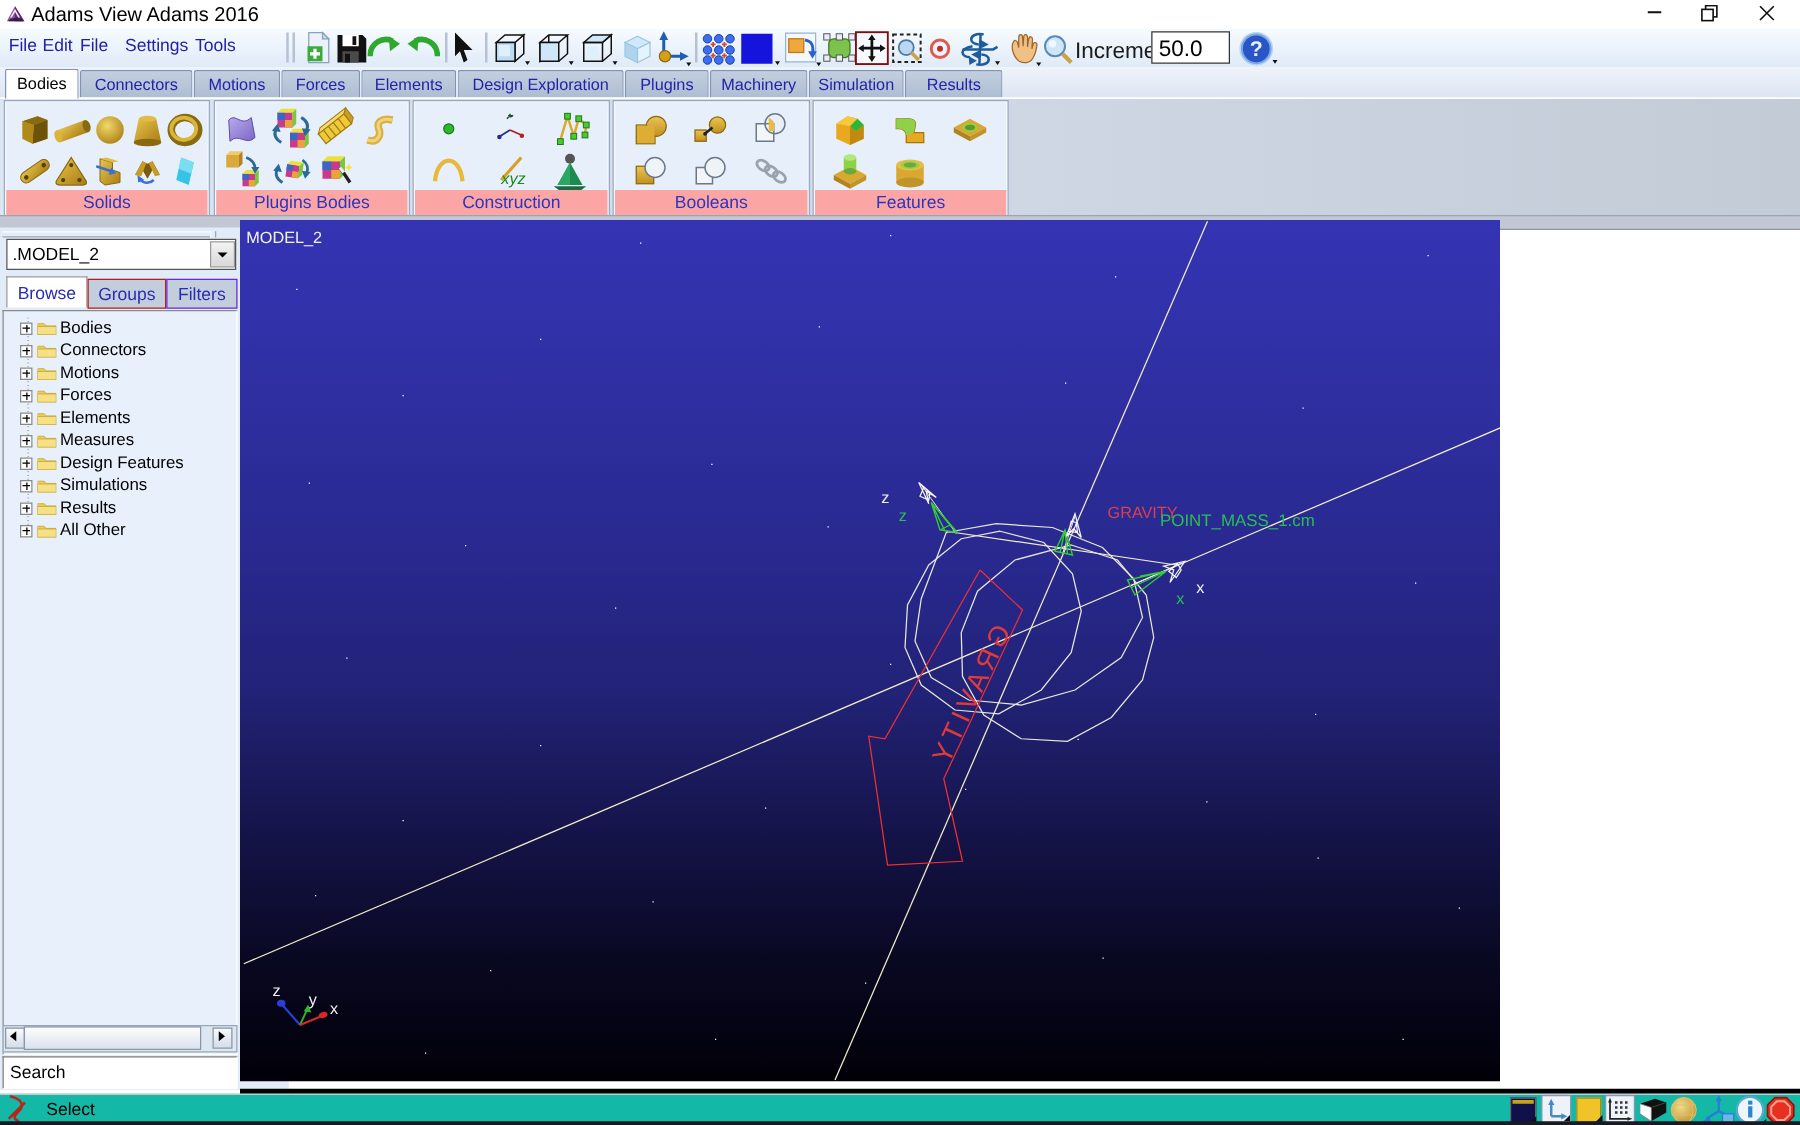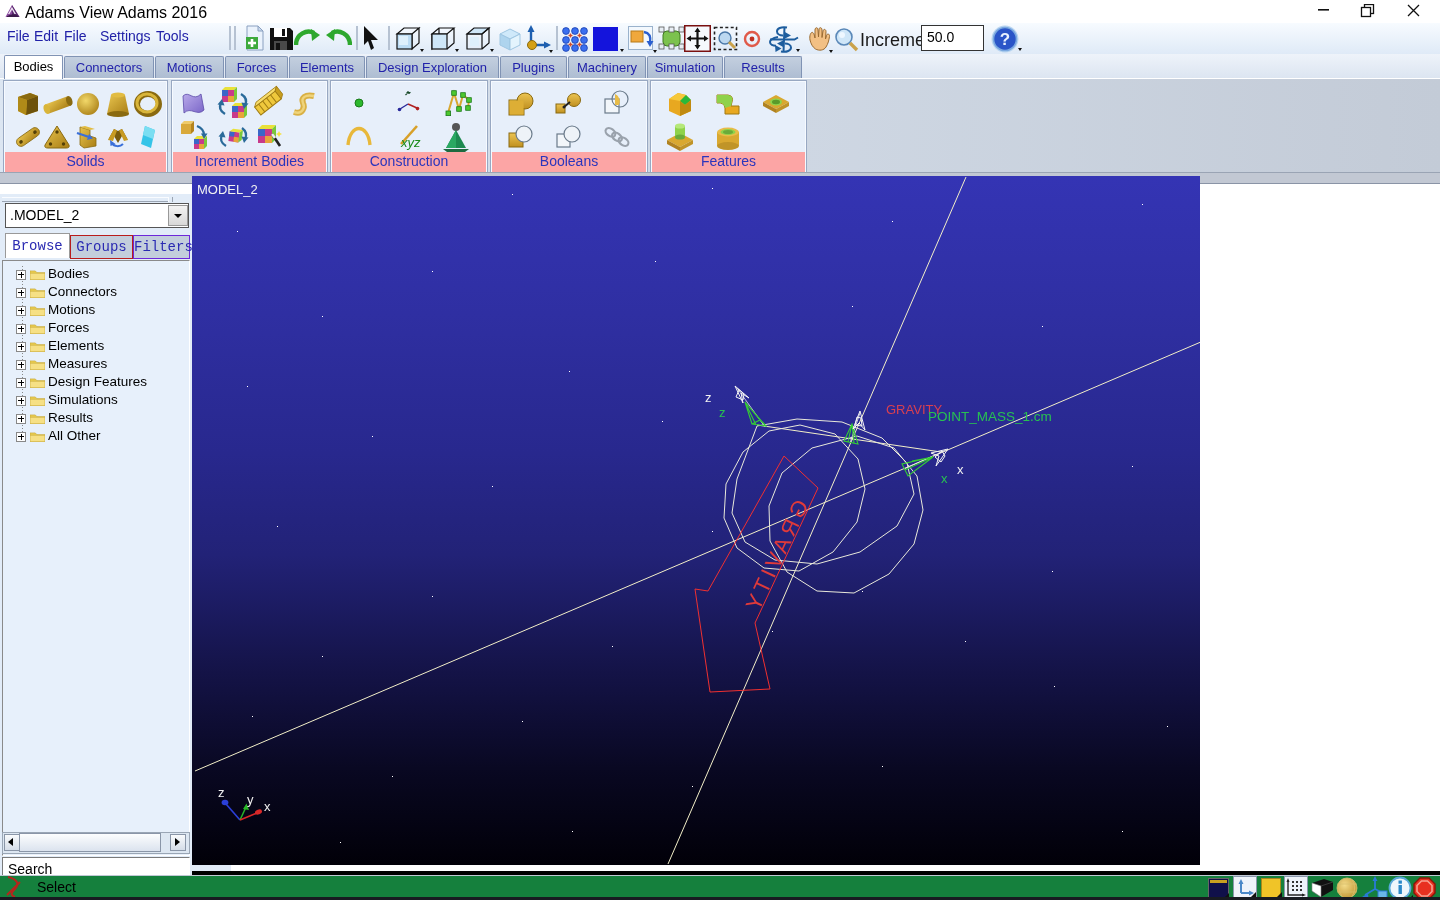--- a/index.html
+++ b/index.html
@@ -15,40 +15,40 @@
   #tabrow{left:0;top:54px;width:1440px;height:24px;background:linear-gradient(#eef3fa,#dce5f1);}
   .tab{position:absolute;top:2px;height:21px;background:linear-gradient(#c3cfdf,#aebdd2);border:1px solid #8093b4;border-bottom:none;border-radius:2px 2px 0 0;font-size:13px;color:#2222aa;text-align:center;line-height:21px;}
   .tab.active{background:#fff;color:#000;top:1px;height:23px;z-index:3;}
   
   #ribbon{left:0;top:78px;width:1440px;height:94px;background:linear-gradient(to right,#dce6f2,#c3cbd7);border-top:1px solid #fff;}
   .group{position:absolute;top:1px;height:92px;background:#e7effa;border:1px solid #98a8c2;box-shadow:inset 0 0 0 1px #f6faff;}
   .glabel{position:absolute;left:1px;right:1px;bottom:1px;height:20px;background:#fca5a5;color:#2a35bd;font-size:14px;text-align:center;line-height:19px;}
   
   #band{left:0;top:172px;width:1440px;height:10px;background:#c2c8d3;border-top:1px solid #9aa4b4;border-bottom:1px solid #8a94a6;}
   
-  #leftpanel{left:0;top:194px;width:231px;height:690px;background:#e2ecf8;}
+  #leftpanel{left:0;top:182px;width:231px;height:690px;background:#e2ecf8;}
   #modelbox{left:5px;top:9px;width:182px;height:23px;background:#fff;border:1px solid #555;}
   #modeltext{left:4px;top:3px;font-size:14px;color:#000;}
   #dropbtn{left:162px;top:1px;width:18px;height:19px;background:linear-gradient(#f3f3f3,#d8d8d8);border:1px solid #999;}
-  .ptab{position:absolute;font-size:14px;color:#2a2ab2;text-align:center;font-family:Liberation Mono, monospace;}
+  .ptab{position:absolute;font-size:14px;color:#2a2ab2;text-align:center;}
   #treebox{left:2px;top:66px;width:186px;height:594px;background:#e7f0fb;border-top:1px solid #8a8a8a;border-left:1px solid #8a8a8a;border-right:1px solid #fff;border-bottom:1px solid #fff;}
   .trow{position:absolute;left:0;width:100%;height:18px;font-size:13.5px;color:#000;}
   .plusbox{position:absolute;left:13px;top:5px;width:8px;height:8px;border:1px solid #888;background:#fff;}
   .plusbox:before{content:"";position:absolute;left:1px;top:3px;width:6px;height:1px;background:#000;}
   .plusbox:after{content:"";position:absolute;left:3.5px;top:1px;width:1px;height:6px;background:#000;}
   .folder{position:absolute;left:27px;top:4px;width:15px;height:11px;}
   .tlabel{position:absolute;left:45px;top:1px;}
   
   #hscroll{left:2px;top:638px;width:186px;height:20px;}
   #searchbox{left:2px;top:663px;width:186px;height:24px;background:#fff;border-top:1px solid #7a7a7a;border-left:1px solid #7a7a7a;border-bottom:1px solid #fff;border-right:1px solid #fff;font-size:14px;color:#000;}
   
   #viewport{left:192px;top:176px;width:1008px;height:689px;background:linear-gradient(#3434b4 0%,#2f2fa2 20%,#28288e 40%,#222277 55%,#141347 72%,#090822 86%,#010008 100%);overflow:hidden;}
   
   #blackstrip{left:192px;top:871px;width:1248px;height:4px;background:#000;}
-  #statusbar{left:0;top:875px;width:1440px;height:25px;background:#15803d;border-top:1px solid #c0c8d4;}
+  #statusbar{left:0;top:875px;width:1440px;height:25px;background:#14b8a6;border-top:1px solid #c0c8d4;}
   #bottomstrip{left:0;top:897px;width:1440px;height:3px;background:#181b21;z-index:9;}
 </style>
 </head>
 <body>
 <div class="abs" id="titlebar">
   <svg class="abs" style="left:5px;top:4px" width="15" height="15" viewBox="0 0 15 15">
     <polygon points="0.5,13 7,1 14.5,13" fill="#8a4a9e"></polygon>
     <polygon points="7,1 14.5,13 7,13" fill="#5a2a6e"></polygon>
     <polygon points="3,10 7,3 11,10 9.5,10 7,5.5 4.5,10 Z" fill="#f0e8f4"></polygon>
     <path d="M2,12.2 C6,9.5 10,9.5 13.5,12.2 L13.5,13 L2,13 Z" fill="#3a1a4a"></path>
@@ -212,21 +212,21 @@
       <path d="M7,14 C6,8 9,4 11,8 L12,12 L12,4 C12,1 15,1 15,4 L15.5,11 L16,3.5 C16,1 19,1 19,4 L19,11.5 L20,5 C20.5,2.6 23,3 23,5.6 L22.5,13 L23.5,9.5 C24.2,7 27,8 26.5,10.5 C26,14 25,18 23,21 C21,24.5 16,25 12.5,23 C9.5,21 8,18 7,14 Z" fill="#f2c084" stroke="#9a6a30" stroke-width="1"></path>
       <path d="M26,24 l4,0 l-2,3 z" fill="#111"></path>
     </svg>
     <svg class="abs" style="left:833px;top:3px" width="27" height="27" viewBox="0 0 27 27">
       <circle cx="11" cy="11" r="8" fill="#cfe6f8" stroke="#5a88b8" stroke-width="1.6"></circle>
       <circle cx="9" cy="9" r="3" fill="#eef7ff"></circle>
       <path d="M17,17 L24,24" stroke="#caa24a" stroke-width="3.4"></path>
     </svg>
     <span class="abs" style="left:860px;top:7px;font-size:18px;color:#1a1a1a">Increment</span>
     <div class="abs" style="left:921px;top:2px;width:61px;height:24px;background:#fff;border:1px solid #333">
-        <span style="position:absolute;left:5px;top:3px;font-size:14px">50.0</span>
+        <span style="position:absolute;left:5px;top:3px;font-size:18px">50.0</span>
       </div>
     <svg class="abs" style="left:990px;top:1px" width="34" height="31" viewBox="0 0 34 31">
       <circle cx="15" cy="15" r="13.5" fill="#b8d4f0"></circle>
       <circle cx="15" cy="15" r="11.5" fill="#2a55c8" stroke="#7aa8e0" stroke-width="1.6"></circle>
       <text x="15" y="21" font-size="17" font-weight="bold" fill="#e8f2ff" text-anchor="middle" font-family="Liberation Sans">?</text>
       <path d="M28,24 l4,0 l-2,3 z" fill="#111"></path>
     </svg>
   </div>
 </div>
 
@@ -312,21 +312,21 @@
         <path d="M-8,3 L-7.5,9 L-2.5,7 Z" fill="#3a6fd8"></path>
       </g>
 
       <g transform="translate(144,56)">
         <path d="M-3,-11 L7,-7 L3,11 L-7,7 Z" fill="#35c4e8"></path>
         <path d="M-3,-11 L7,-7 L5,2 L-5,-2 Z" fill="#7adef2"></path>
       </g>
     </svg>
   </div>
   <div class="group" style="left:171px;width:155px">
-    <div class="glabel">Increment Bodies</div>
+    <div class="glabel">Plugins Bodies</div>
     <svg class="abs" style="left:0;top:0" width="155" height="72" viewBox="0 0 155 72">
       <defs>
         <linearGradient id="purp" x1="0" y1="0" x2="1" y2="1">
           <stop offset="0" stop-color="#b9aaea"></stop>
             <stop offset="1" stop-color="#7a66c8"></stop>
         </linearGradient>
       </defs>
 
       <g transform="translate(21,23)">
         <path d="M-10,-8 C-4,-14 0,-2 8,-10 L11,6 C4,13 -2,2 -9,9 Z" fill="url(#purp)" stroke="#5a4aa8" stroke-width="0.8"></path>

